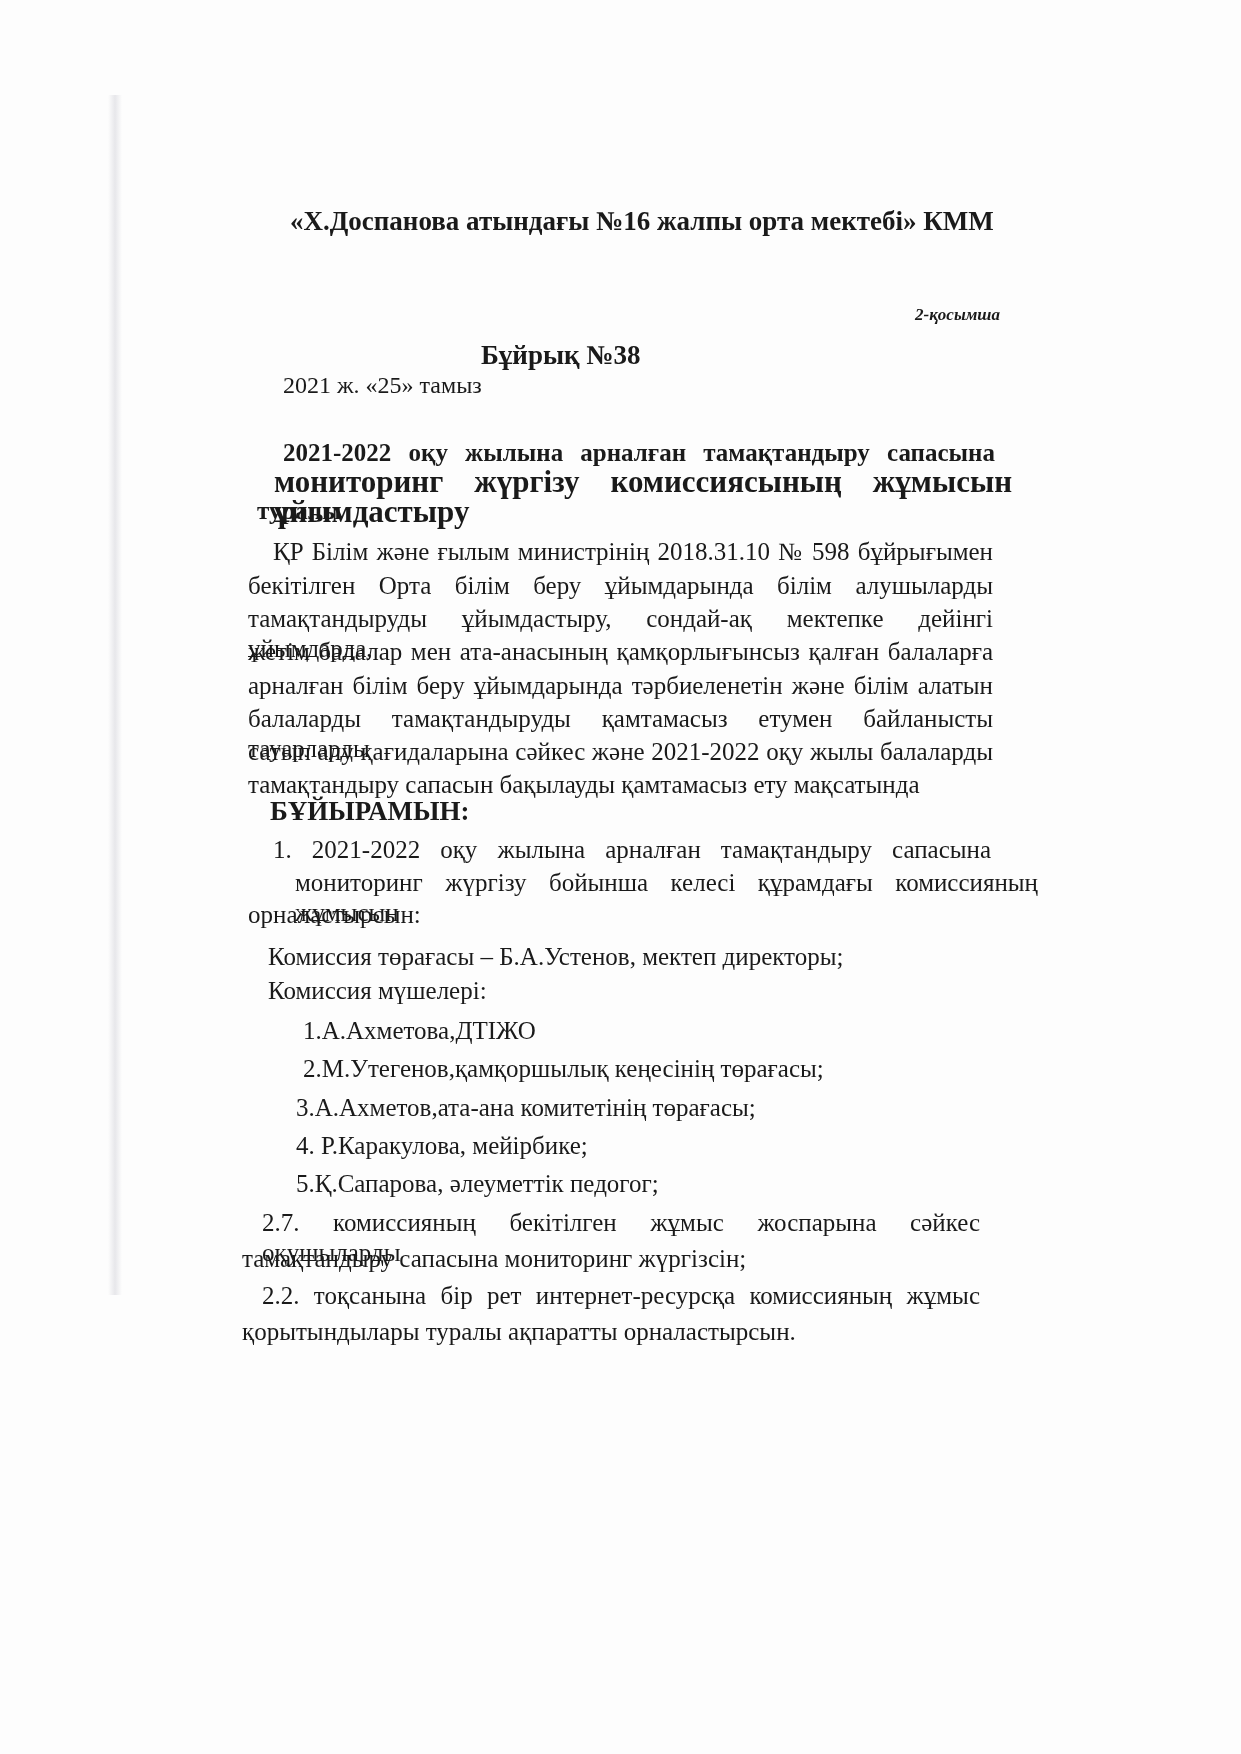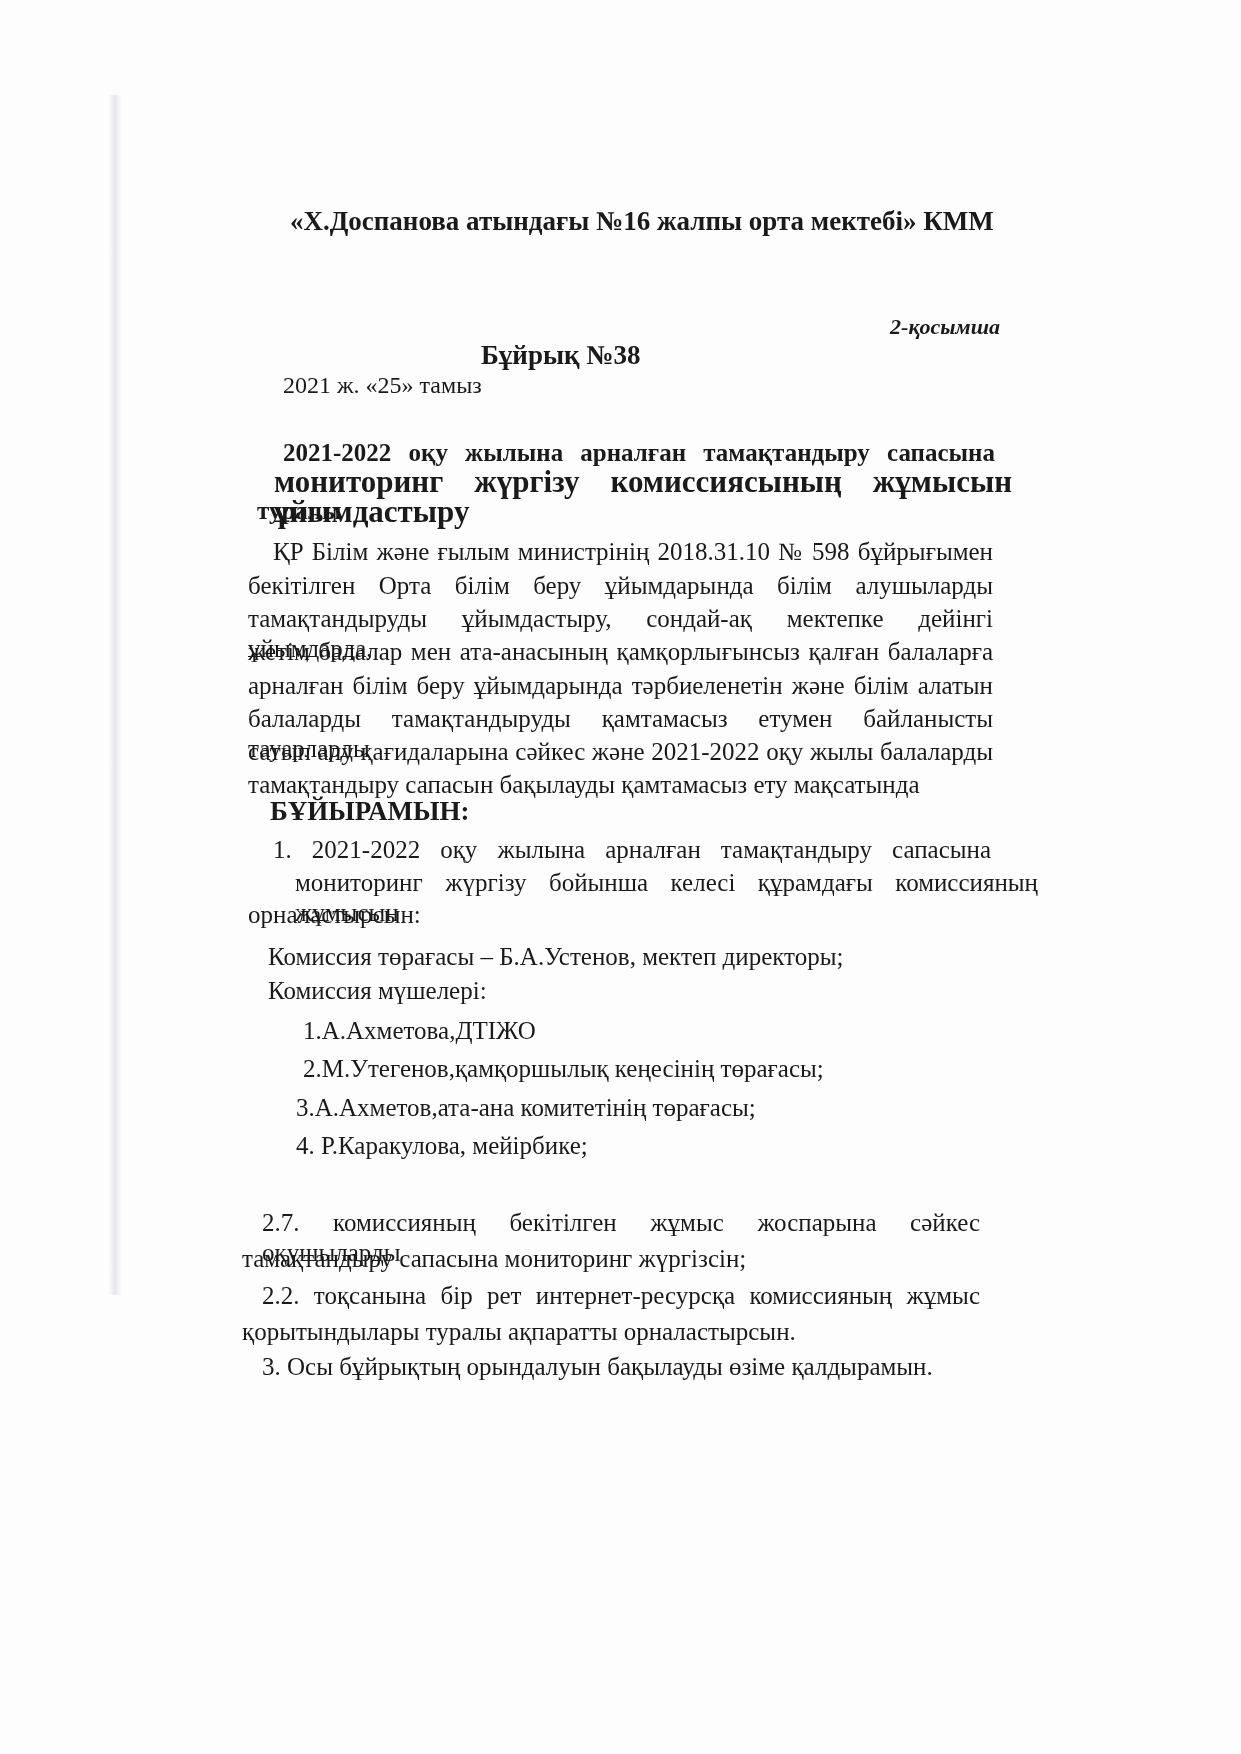--- a/index.html
+++ b/index.html
@@ -42,21 +42,21 @@
       white-space: normal;
     }
     .bold { font-weight: bold; }
     .org-title {
       left: 290px; top: 206px;
       font-size: 27px; font-weight: bold;
     }
     .appendix {
       left: 880px; top: 300px; width: 120px;
       text-align: right;
-      font-size: 22px; font-weight: bold; font-style: italic; margin-top: 12px;
+      font-size: 17px; font-weight: bold; font-style: italic;
     }
     .order-title {
       left: 481px; top: 340px;
       font-size: 27px; font-weight: bold;
     }
     .order-date {
       left: 283px; top: 370px;
       font-size: 24px;
     }
   </style>
@@ -89,21 +89,21 @@
   <div class="line just" style="left:273px; top:835px; width:718px;">1. 2021-2022 оқу жылына арналған тамақтандыру сапасына</div>
   <div class="line just" style="left:248px; top:868px; width:743px;margin-left:47px;">мониторинг жүргізу бойынша келесі құрамдағы комиссияның жұмысын</div>
   <div class="line" style="left:248px; top:900px;">орналастырсын:</div>
 
   <div class="line" style="left:268px; top:942px;text-align:center;">Комиссия төрағасы – Б.А.Устенов, мектеп директоры;</div>
   <div class="line" style="left:268px; top:976px;">Комиссия мүшелері:</div>
   <div class="line" style="left:303px; top:1016px;">1.А.Ахметова,ДТІЖО</div>
   <div class="line" style="left:303px; top:1054px;">2.М.Утегенов,қамқоршылық кеңесінің төрағасы;</div>
   <div class="line" style="left:296px; top:1093px;">3.А.Ахметов,ата-ана комитетінің төрағасы;</div>
   <div class="line" style="left:296px; top:1131px;">4. Р.Каракулова, мейірбике;</div>
+  <div class="line" style="left:296px; top:1169px;">5.Қ.Сапарова, әлеуметтік педогог;</div>
 
   <div class="line just" style="left:262px; top:1208px; width:718px;">2.7. комиссияның бекітілген жұмыс жоспарына сәйкес оқушыларды</div>
   <div class="line" style="left:242px; top:1244px;">тамақтандыру сапасына мониторинг жүргізсін;</div>
 
   <div class="line just" style="left:262px; top:1281px; width:718px;">2.2. тоқсанына бір рет интернет-ресурсқа комиссияның жұмыс</div>
   <div class="line" style="left:242px; top:1317px;">қорытындылары туралы ақпаратты орналастырсын.</div>
 
-  <div class="line" style="left:262px; top:1352px;">3. Осы бұйрықтың орындалуын бақылауды өзіме қалдырамын.</div>
 </div>
 
 </body></html>

